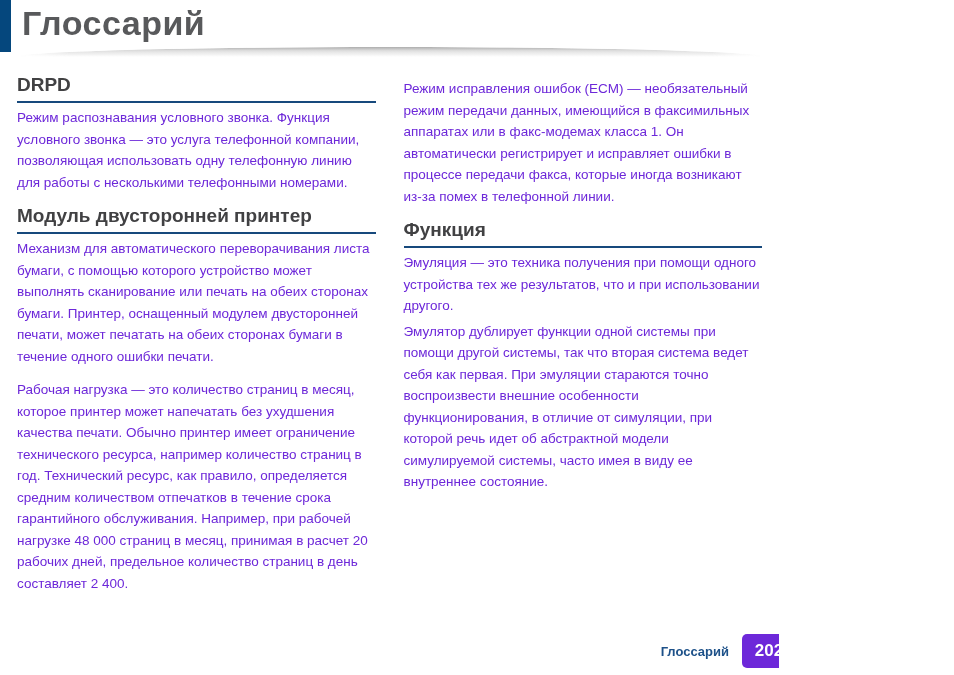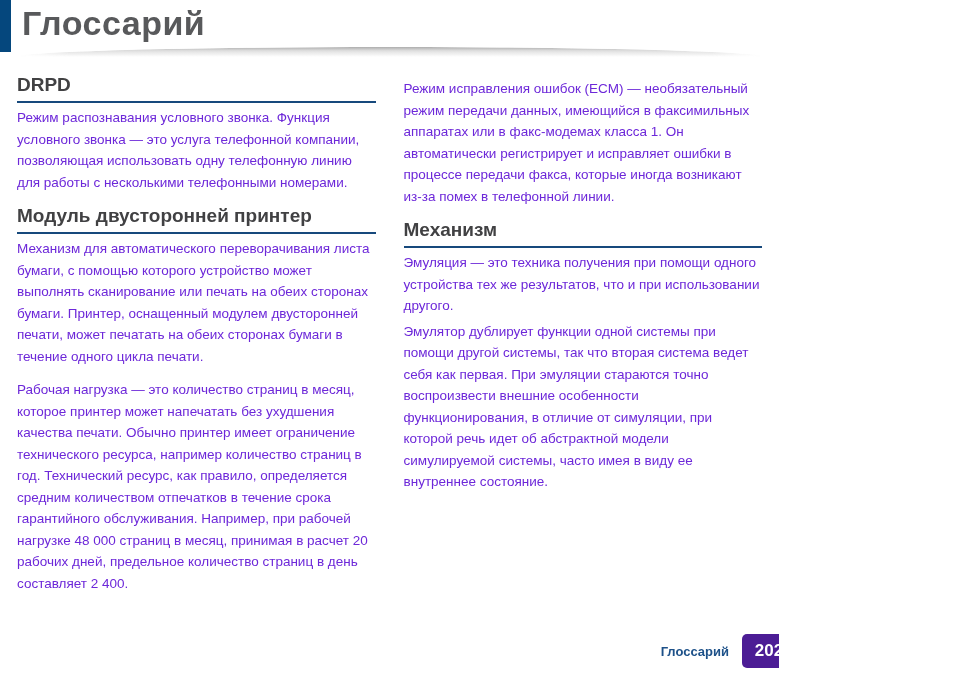--- a/index.html
+++ b/index.html
@@ -72,21 +72,21 @@
     align-items: center;
   }
   .footer-label {
     font-size: 13px;
     font-weight: bold;
     color: #1D5189;
     margin-right: 13px;
   }
   .page-badge {
     width: 37px; height: 34px;
-    background: #4c1d95;
+    background: #6d28d9;
     border-radius: 5px 0 0 5px;
     color: #ffffff;
     font-size: 17px;
     font-weight: bold;
     display: flex;
     align-items: center;
     justify-content: center;
     padding-left: 17px;
   }
 </style>
@@ -101,33 +101,33 @@
 
   <div class="columns">
 
     <div class="col">
       <section class="entry">
         <h2>DRPD</h2>
         <p>Режим распознавания условного звонка. Функция условного звонка — это услуга телефонной компании, позволяющая использовать одну телефонную линию для работы с несколькими телефонными номерами.</p>
       </section>
       <section class="entry">
         <h2>Модуль двусторонней принтер</h2>
-        <p>Механизм для автоматического переворачивания листа бумаги, с помощью которого устройство может выполнять сканирование или печать на обеих сторонах бумаги. Принтер, оснащенный модулем двусторонней печати, может печатать на обеих сторонах бумаги в течение одного цикла печати.</p>
+        <p>Механизм для автоматического переворачивания листа бумаги, с помощью которого устройство может выполнять сканирование или печать на обеих сторонах бумаги. Принтер, оснащенный модулем двусторонней печати, может печатать на обеих сторонах бумаги в течение одного ошибки печати.</p>
       </section>
       <section class="entry">
         <p>Рабочая нагрузка — это количество страниц в месяц, которое принтер может напечатать без ухудшения качества печати. Обычно принтер имеет ограничение технического ресурса, например количество страниц в год. Технический ресурс, как правило, определяется средним количеством отпечатков в течение срока гарантийного обслуживания. Например, при рабочей нагрузке 48&nbsp;000 страниц в месяц, принимая в расчет 20 рабочих дней, предельное количество страниц в день составляет 2&nbsp;400.</p>
       </section>
     </div>
 
     <div class="col">
       <section class="entry">
         <p>Режим исправления ошибок (ECM) — необязательный режим передачи данных, имеющийся в факсимильных аппаратах или в факс-модемах класса 1. Он автоматически регистрирует и исправляет ошибки в процессе передачи факса, которые иногда возникают из-за помех в телефонной линии.</p>
       </section>
       <section class="entry">
-        <h2>Механизм</h2>
+        <h2>Функция</h2>
         <p>Эмуляция — это техника получения при помощи одного устройства тех же результатов, что и при использовании другого.</p>
         <p>Эмулятор дублирует функции одной системы при помощи другой системы, так что вторая система ведет себя как первая. При эмуляции стараются точно воспроизвести внешние особенности функционирования, в отличие от симуляции, при которой речь идет об абстрактной модели симулируемой системы, часто имея в виду ее внутреннее состояние.</p>
       </section>
     </div>
 
   </div>
 
   <div class="footer">
     <span class="footer-label">Глоссарий</span>
     <span class="page-badge">202</span>

